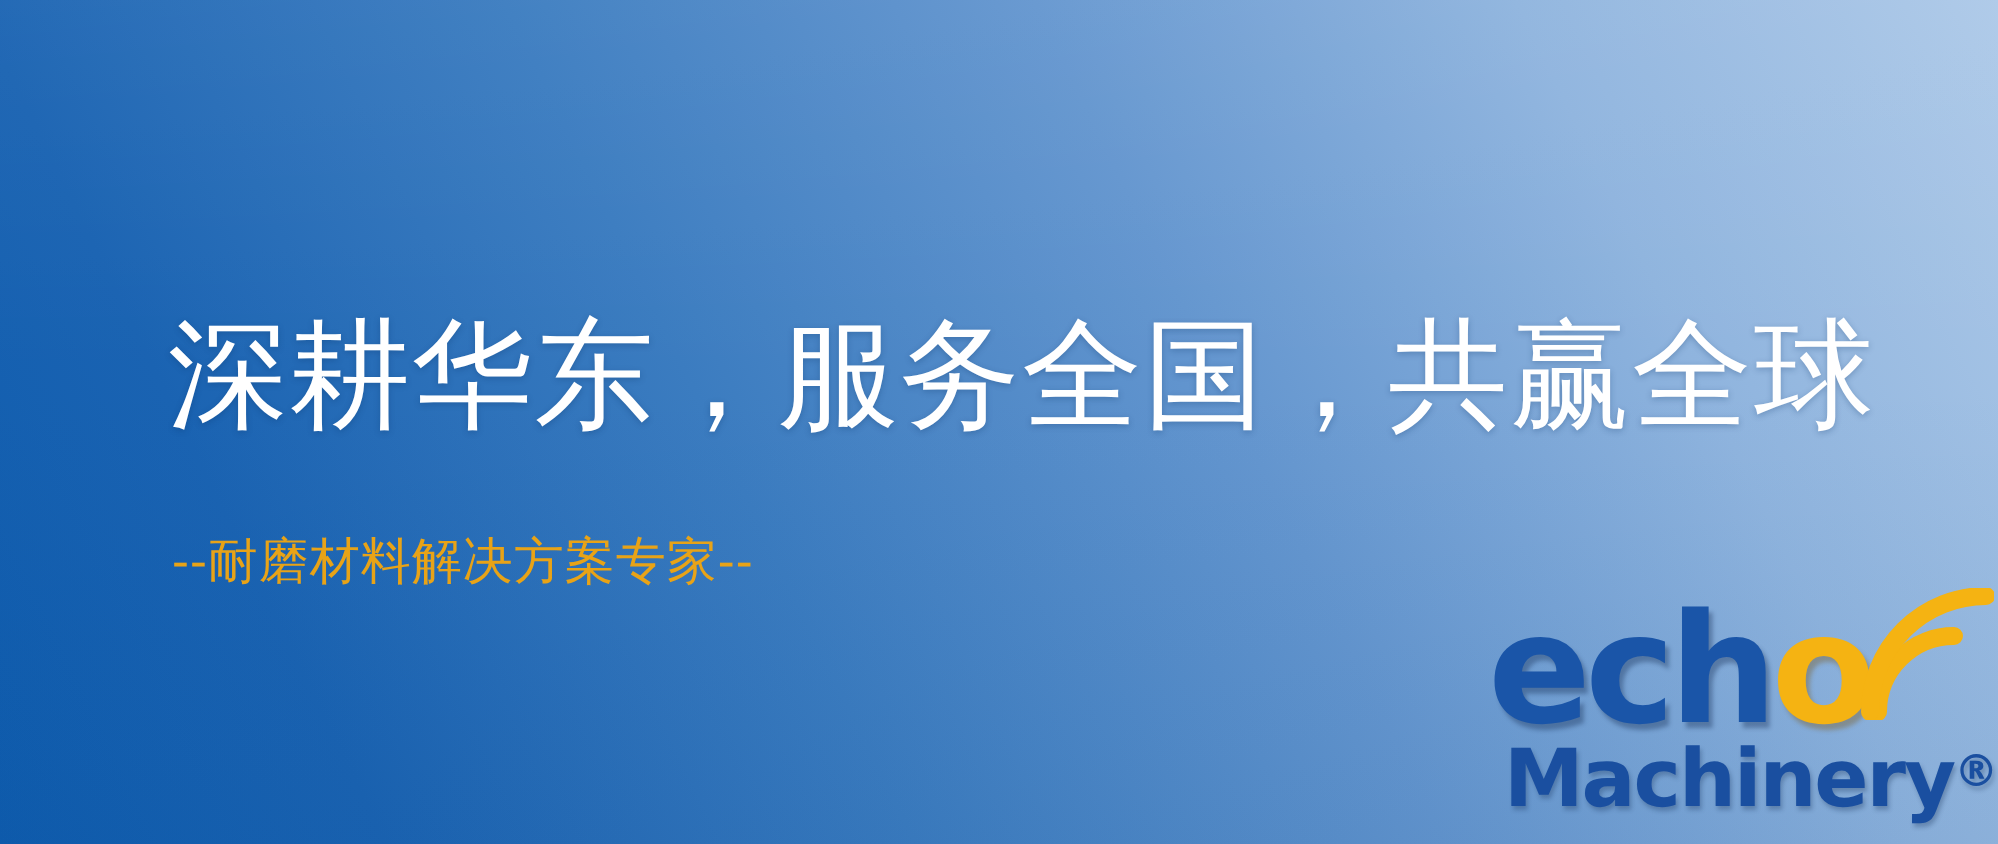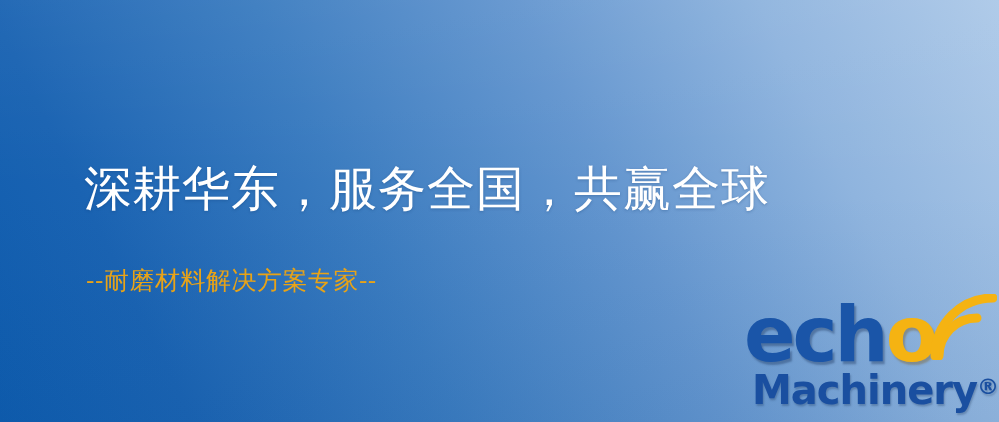--- a/index.html
+++ b/index.html
@@ -37,21 +37,21 @@
                 rgba(8,60,120,0.06) 100%);
     pointer-events: none;
   }
 
   
   #headline {
     position: absolute;
     left: 84px;
     top: 152px;
     font-family: "DejaVu Serif", "Liberation Serif", serif;
-    font-size: 48px;
+    font-size: 60px;
     line-height: 72px;
     letter-spacing: 1px;
     color: #ffffff;
     white-space: nowrap;
     text-shadow: 0 1px 3px rgba(10,50,100,0.28);
   }
 
   
   #subtitle {
     position: absolute;

